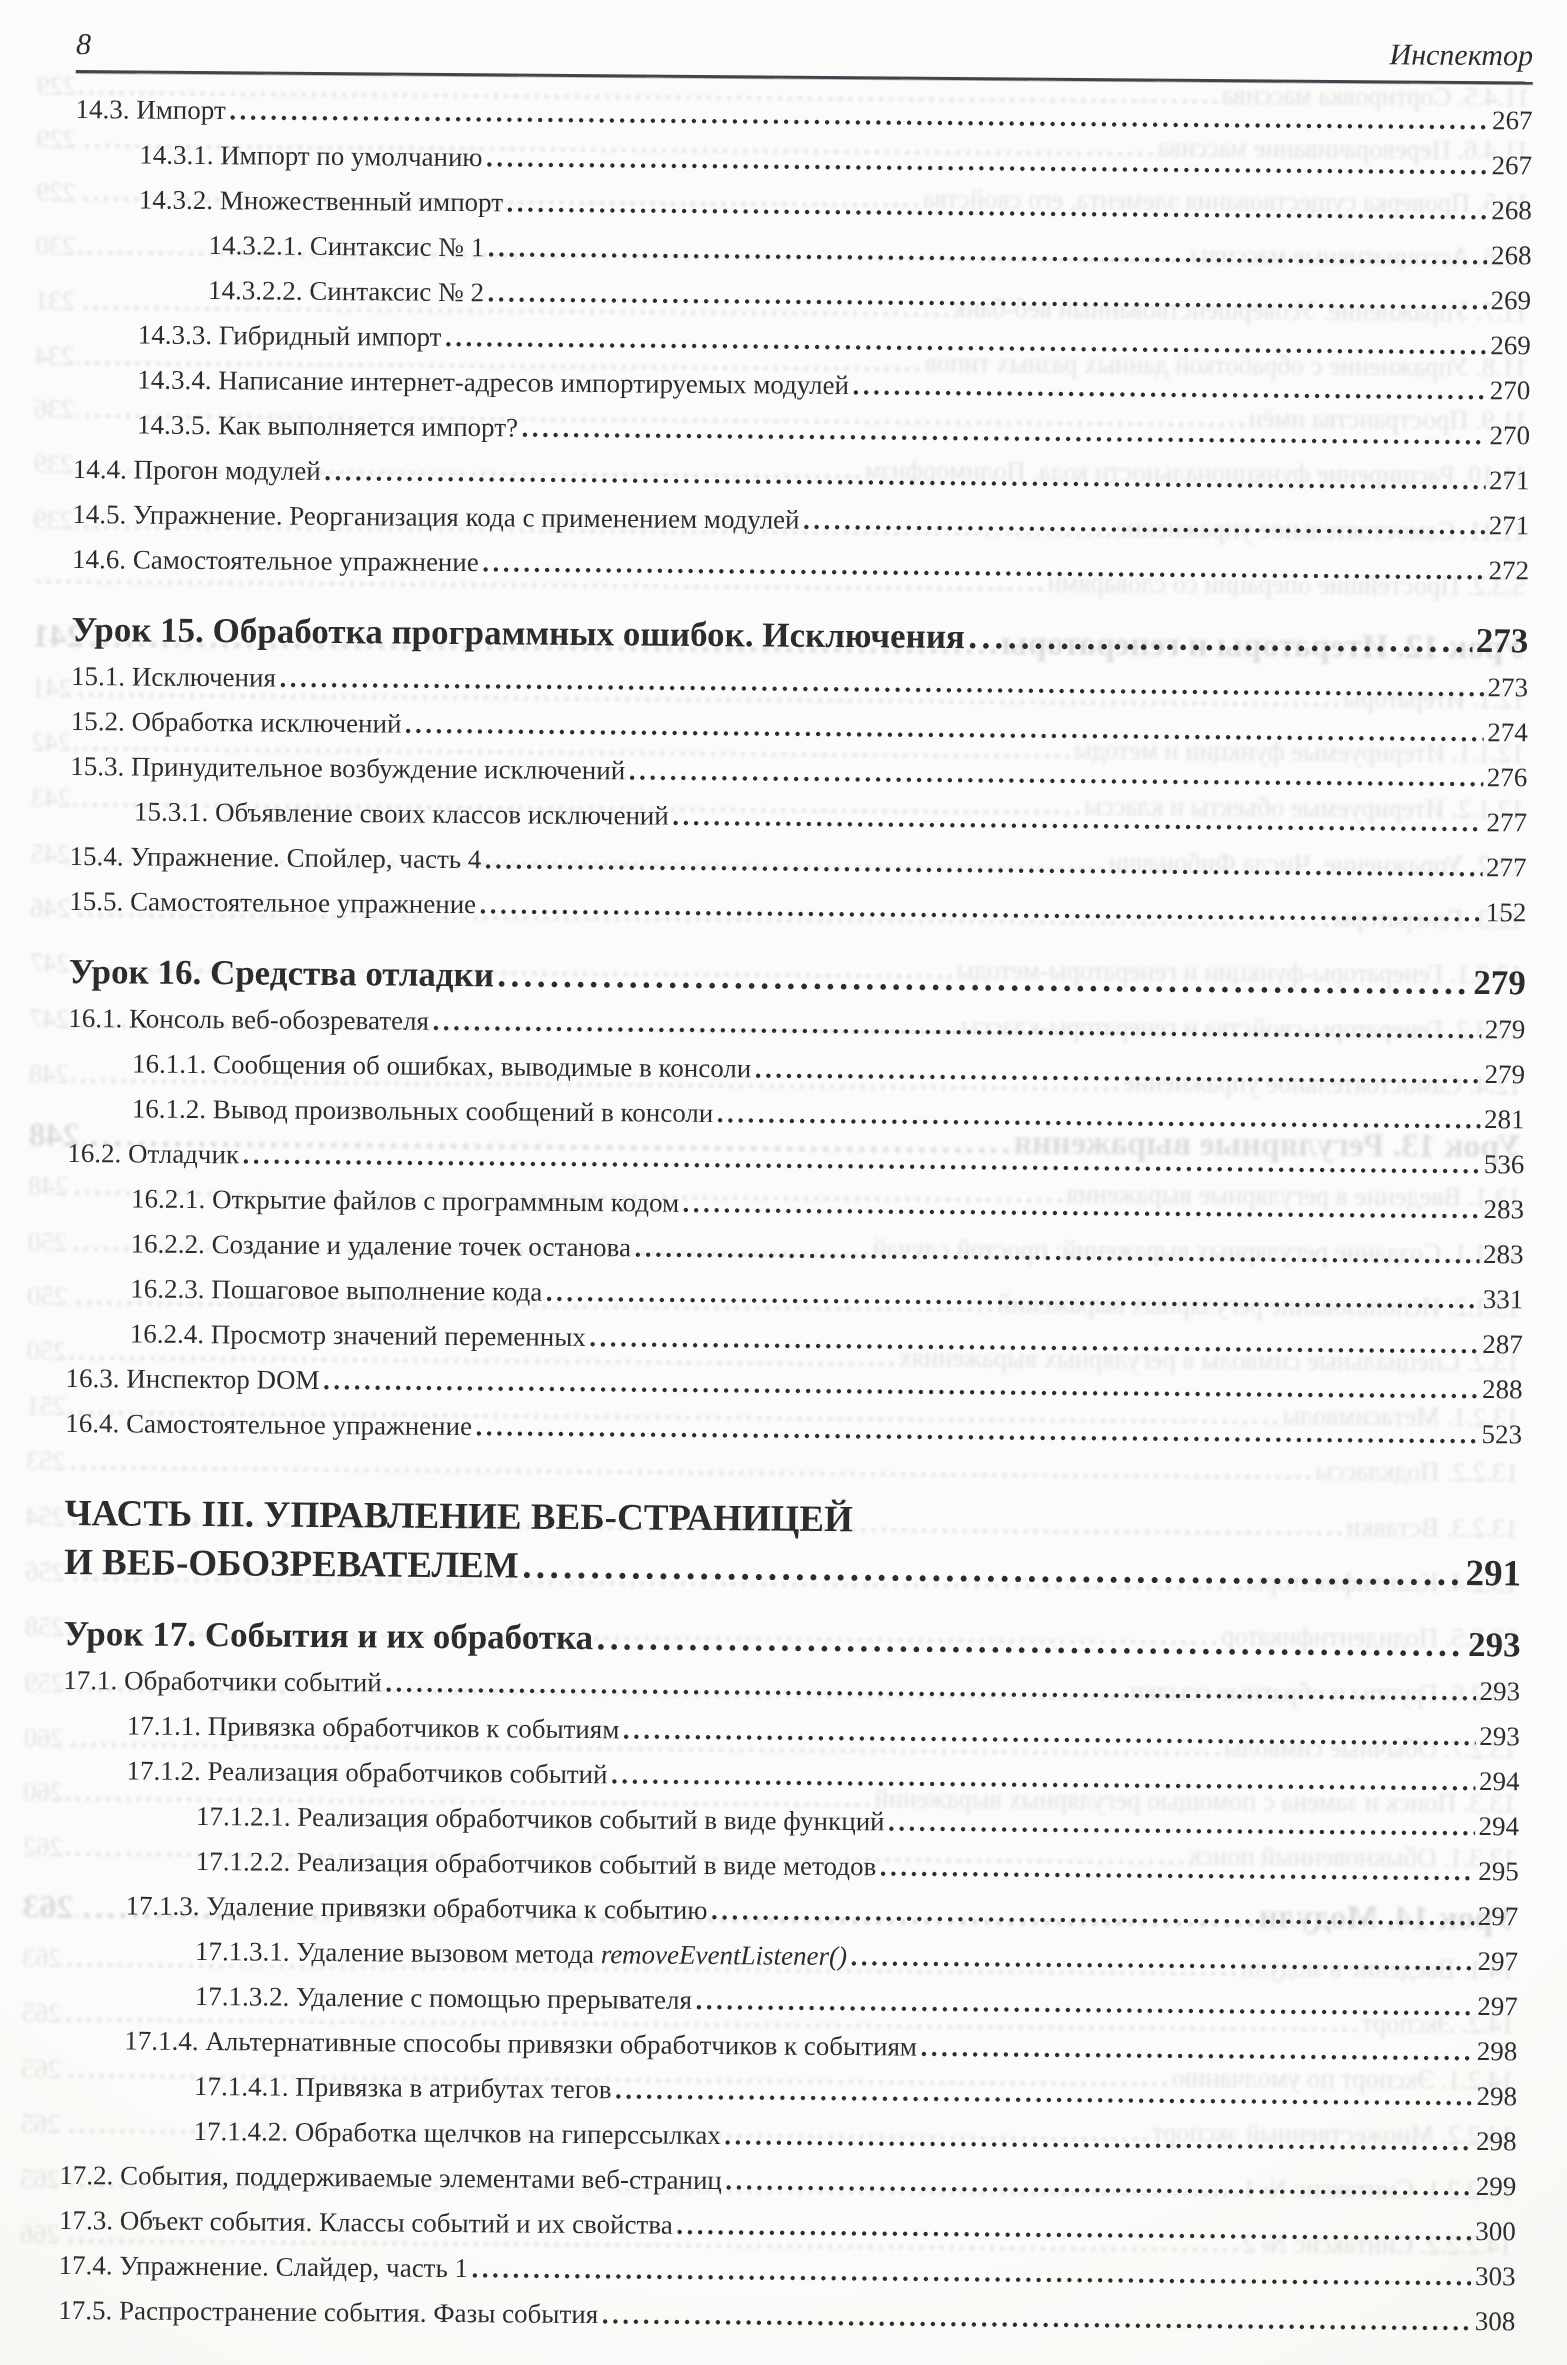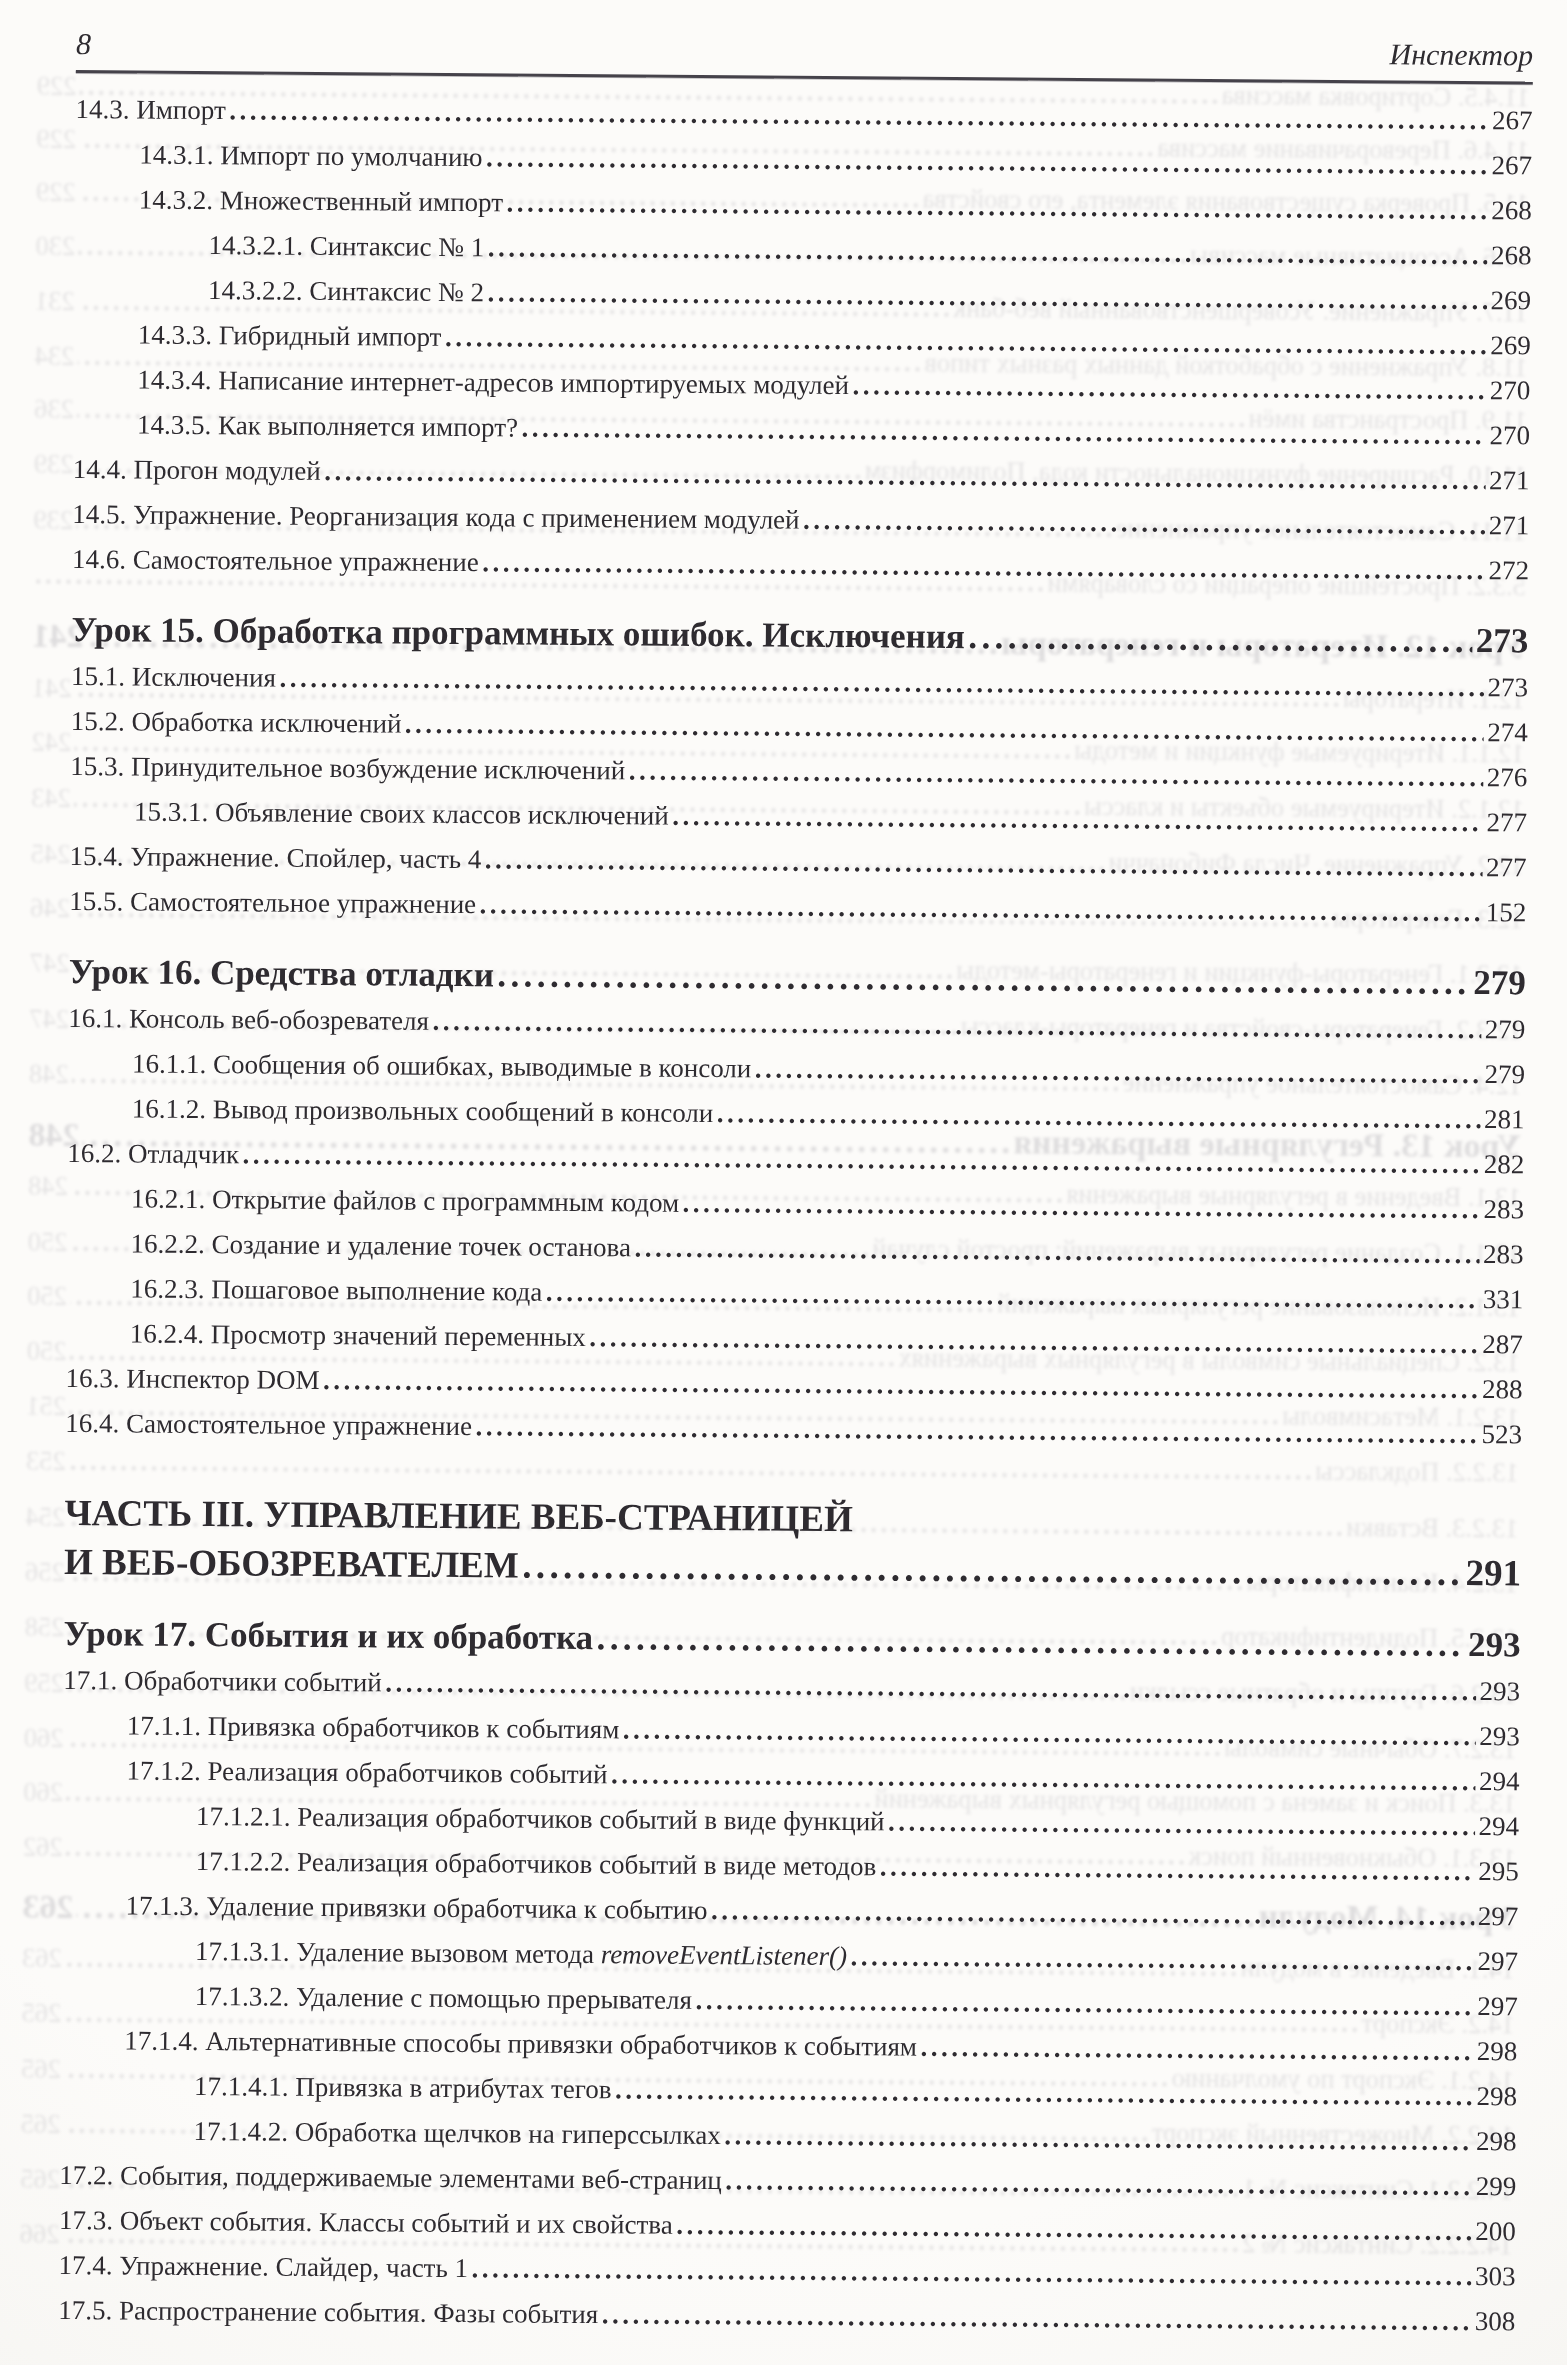--- a/index.html
+++ b/index.html
@@ -416,21 +416,21 @@
         <div class="flexline">
           <span class="txt">16.1.2. Вывод произвольных сообщений в консоли</span>
           <span class="leader" aria-hidden="true"></span>
           <span class="pg">281</span>
         </div>
       </div>
       <div class="row entry lvl1">
         <div class="flexline">
           <span class="txt">16.2. Отладчик</span>
           <span class="leader" aria-hidden="true"></span>
-          <span class="pg">282</span>
+          <span class="pg">536</span>
         </div>
       </div>
       <div class="row entry lvl2">
         <div class="flexline">
           <span class="txt">16.2.1. Открытие файлов с программным кодом</span>
           <span class="leader" aria-hidden="true"></span>
           <span class="pg">283</span>
         </div>
       </div>
       <div class="row entry lvl2">
@@ -564,21 +564,21 @@
         <div class="flexline">
           <span class="txt">17.2. События, поддерживаемые элементами веб-страниц</span>
           <span class="leader" aria-hidden="true"></span>
           <span class="pg">299</span>
         </div>
       </div>
       <div class="row entry lvl1">
         <div class="flexline">
           <span class="txt">17.3. Объект события. Классы событий и их свойства</span>
           <span class="leader" aria-hidden="true"></span>
-          <span class="pg">200</span>
+          <span class="pg">300</span>
         </div>
       </div>
       <div class="row entry lvl1">
         <div class="flexline">
           <span class="txt">17.4. Упражнение. Слайдер, часть 1</span>
           <span class="leader" aria-hidden="true"></span>
           <span class="pg">303</span>
         </div>
       </div>
       <div class="row entry lvl1">

